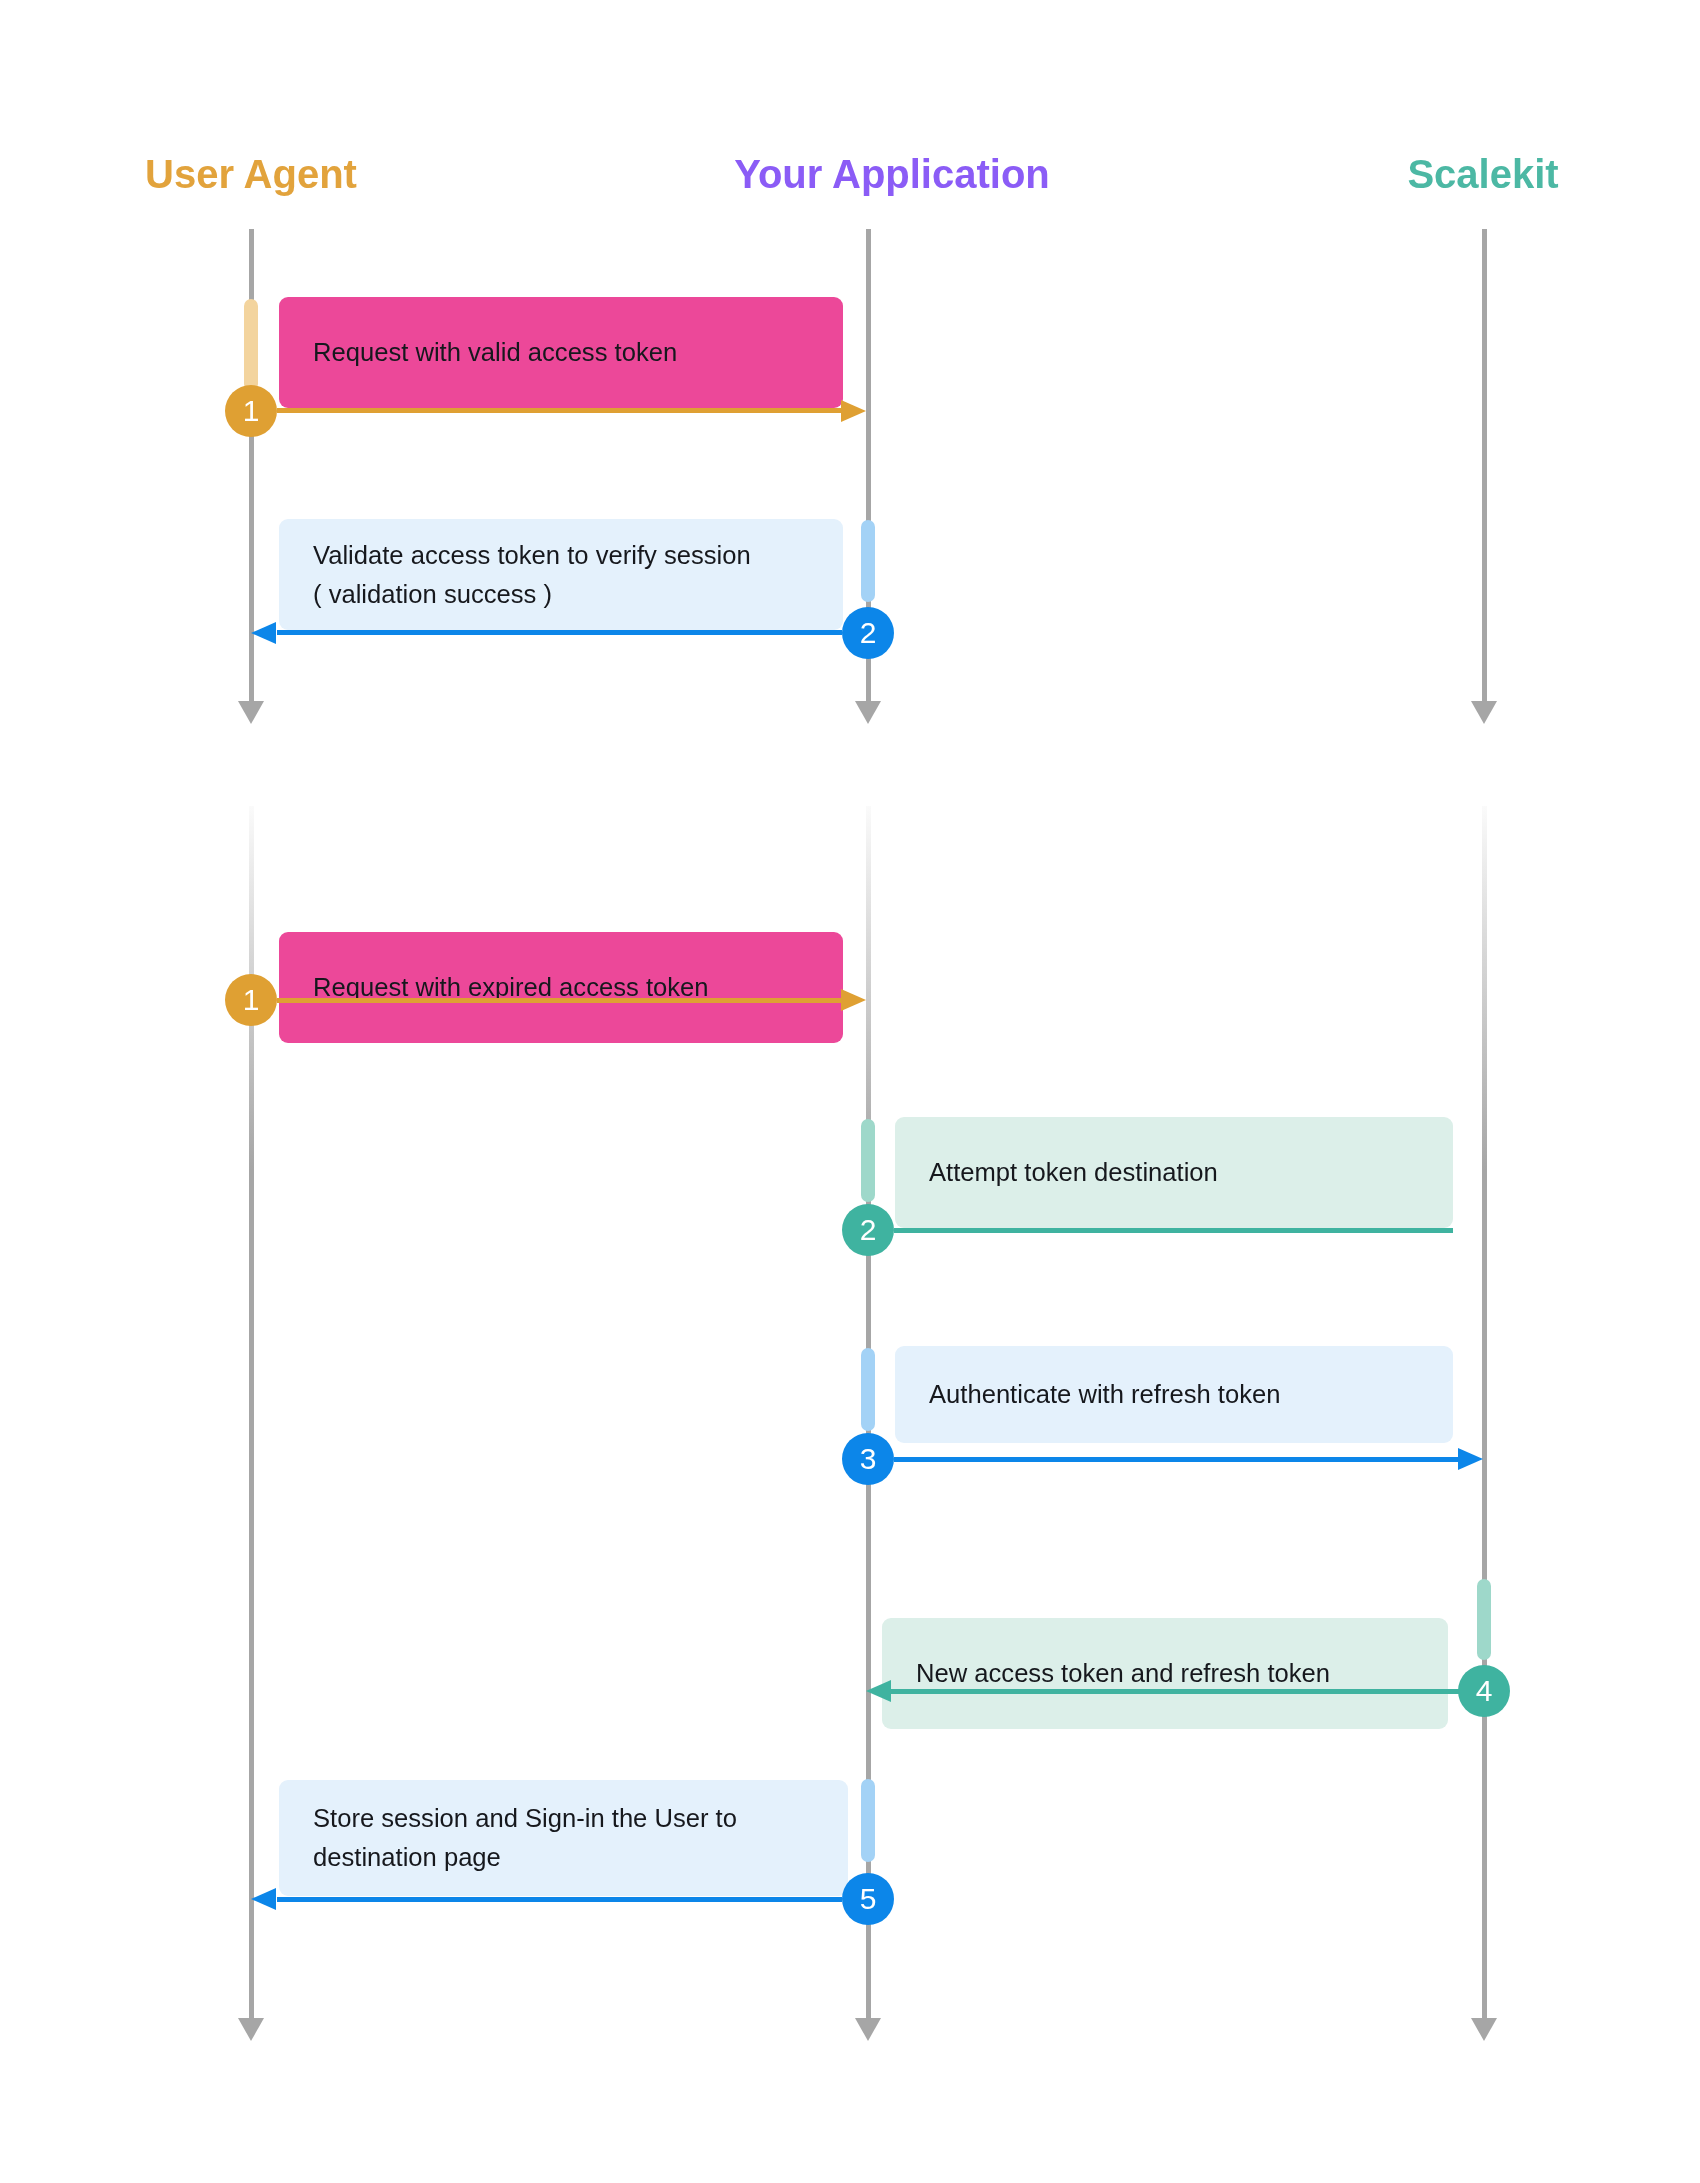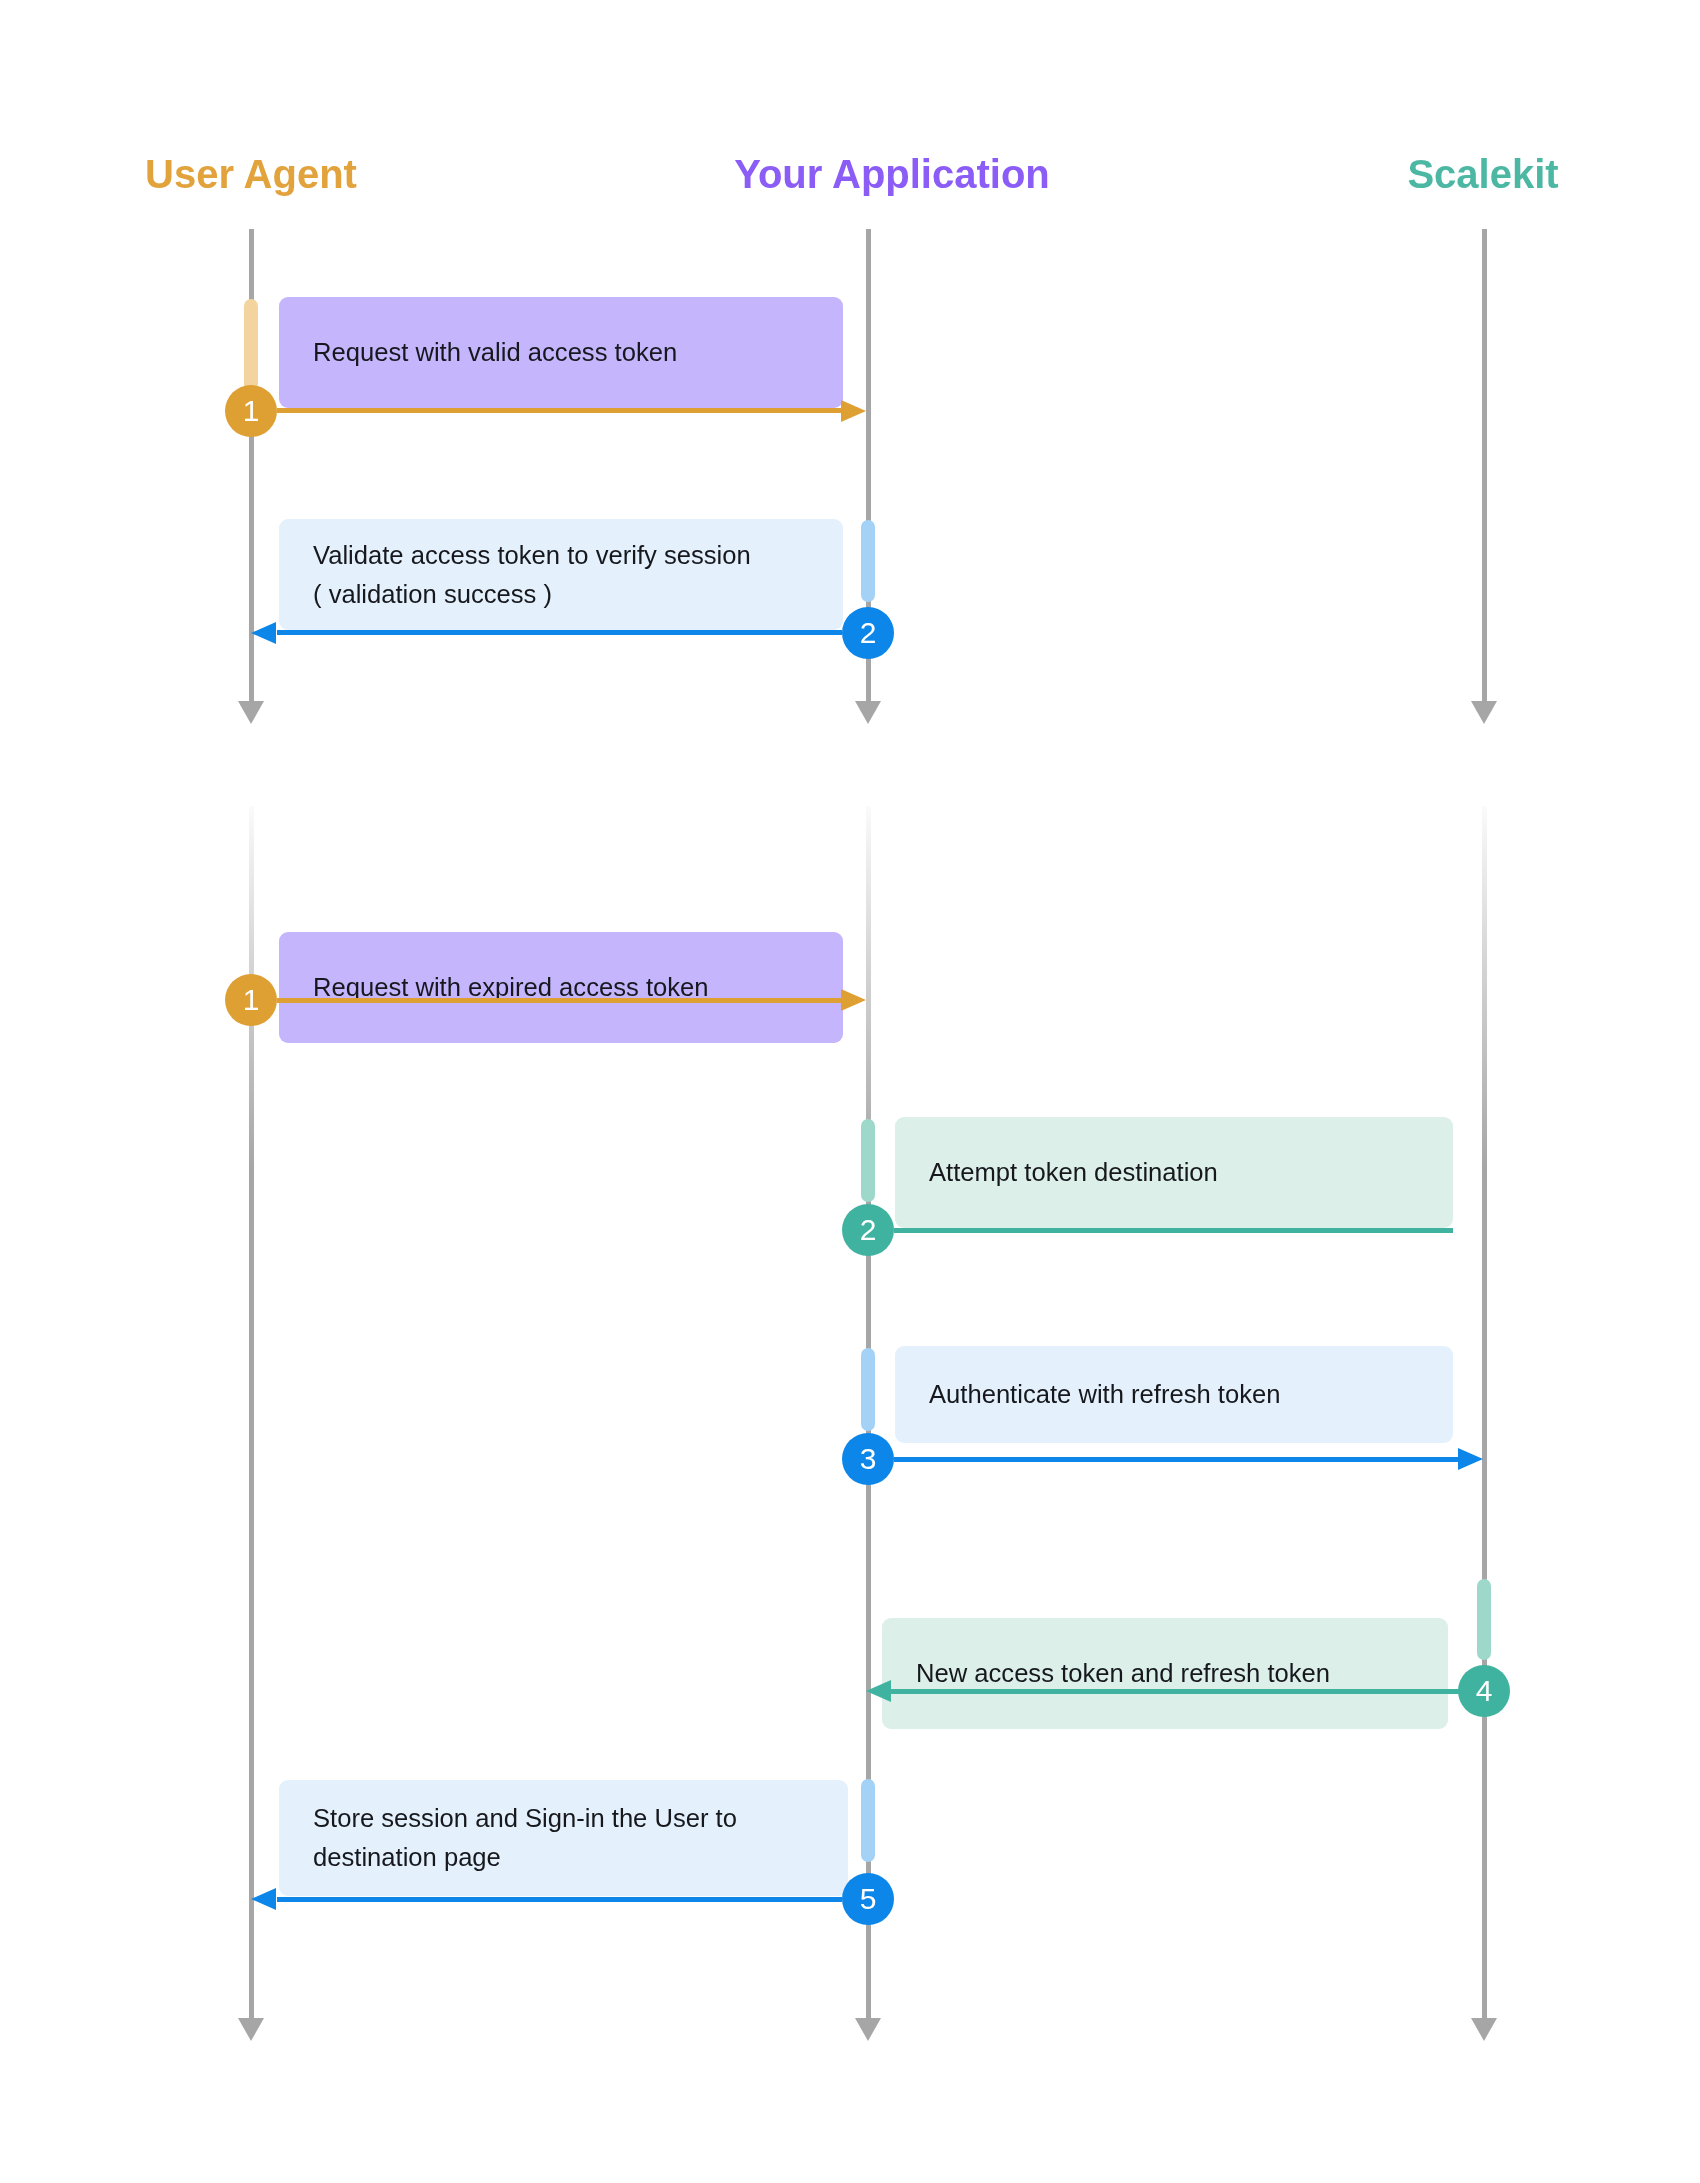--- a/index.html
+++ b/index.html
@@ -17,21 +17,21 @@
 
   
   .pill{position:absolute;width:13.4px;margin-left:-6.7px;border-radius:7.2px;z-index:2;}
   .pill.orange{background:#F3D49E;}
   .pill.blue{background:#A3D2F6;}
   .pill.teal{background:#9ED8CA;}
 
   
   .box{position:absolute;box-sizing:border-box;border-radius:9px;display:flex;flex-direction:column;justify-content:center;
        padding:0 34px;font-size:25.6px;line-height:1.52;color:#16181D;z-index:1;}
-  .box.orange{background:#c4b5fd;}
+  .box.orange{background:#ec4899;}
   .box.blue{background:#E4F1FC;}
   .box.teal{background:#DCEFE9;}
   .box span{display:block;}
 
   
   .abody{position:absolute;height:5px;z-index:3;}
   .abody.orange{background:#DFA033;}
   .abody.blue{background:#0C86E9;}
   .abody.teal{background:#3FB3A0;}
   .ahead{position:absolute;width:0;height:0;margin-top:-11px;z-index:3;}

